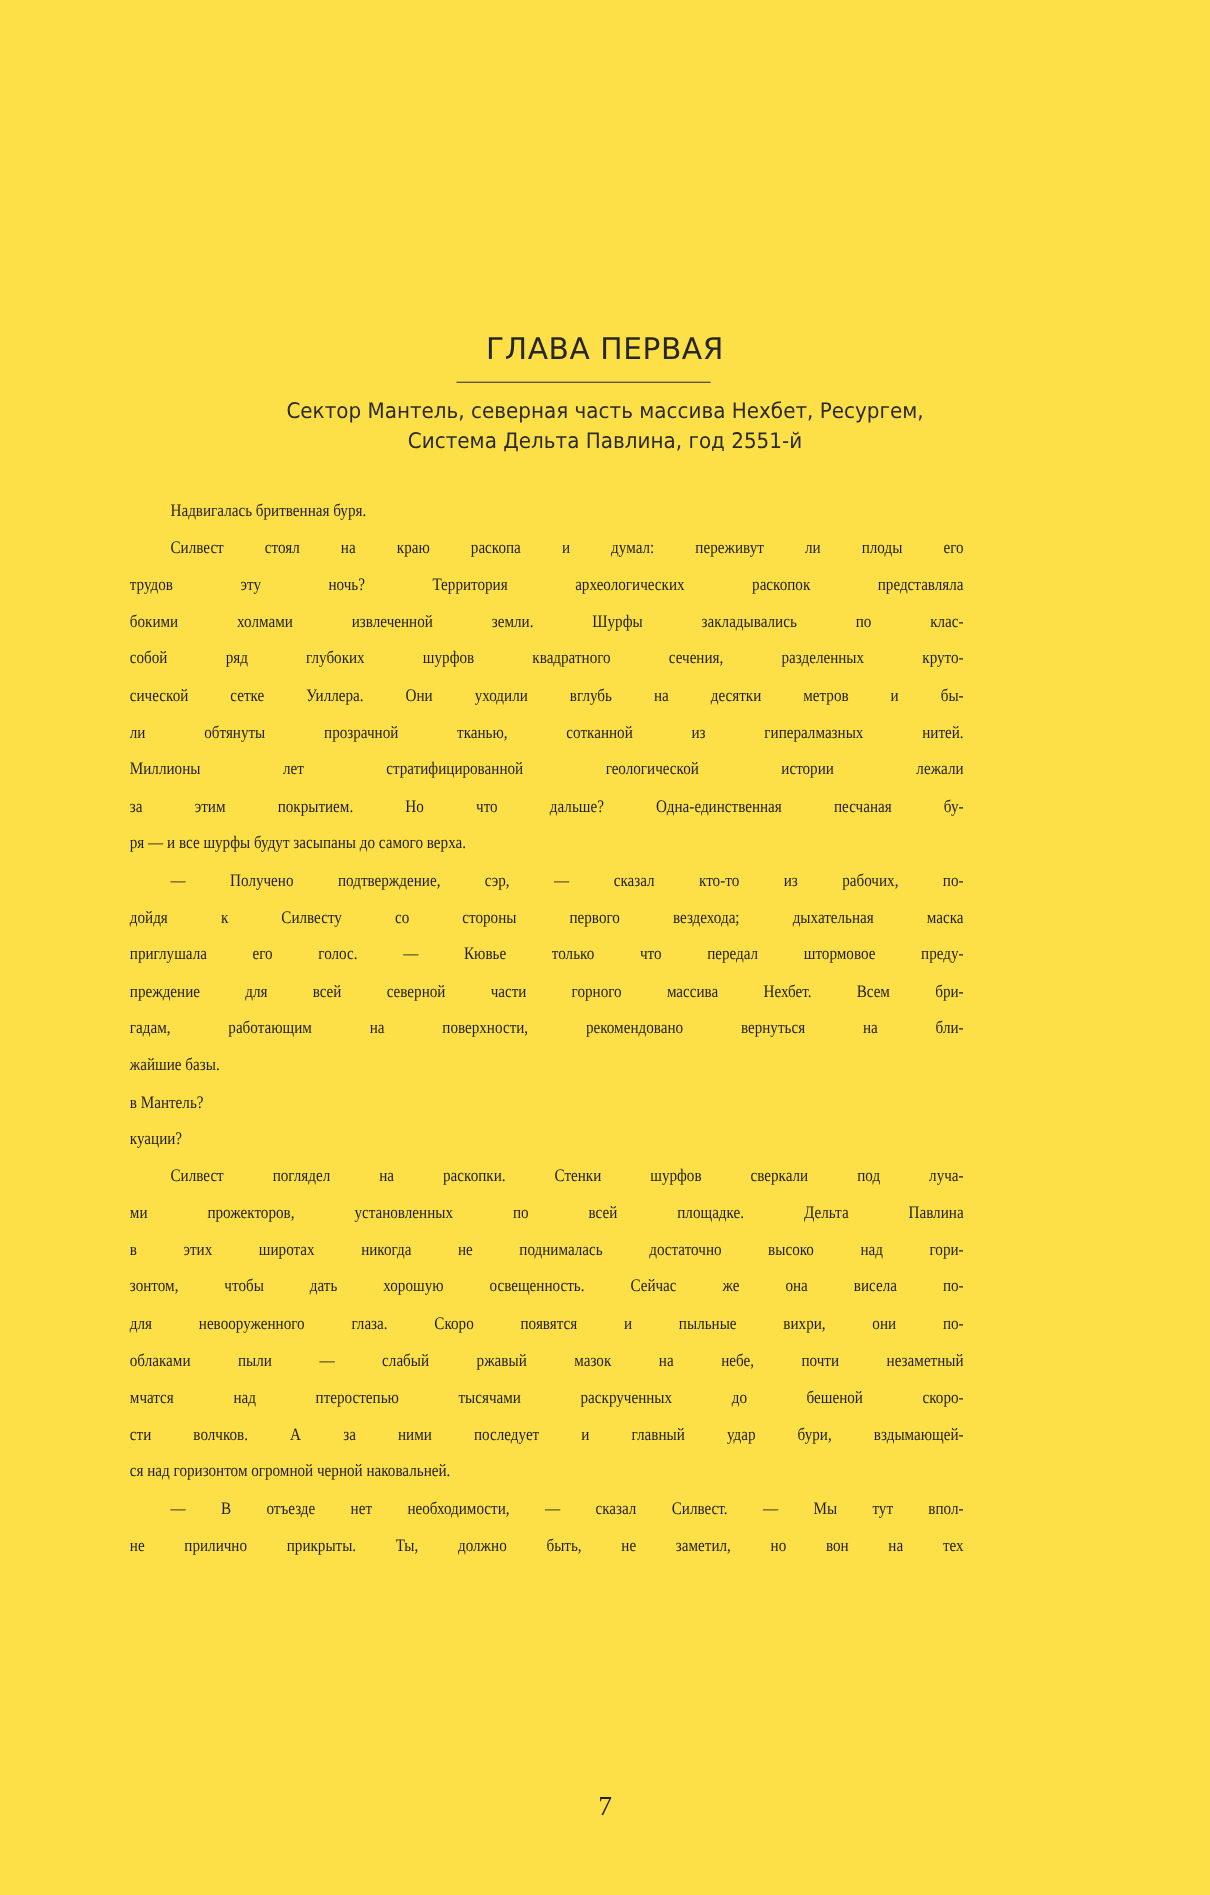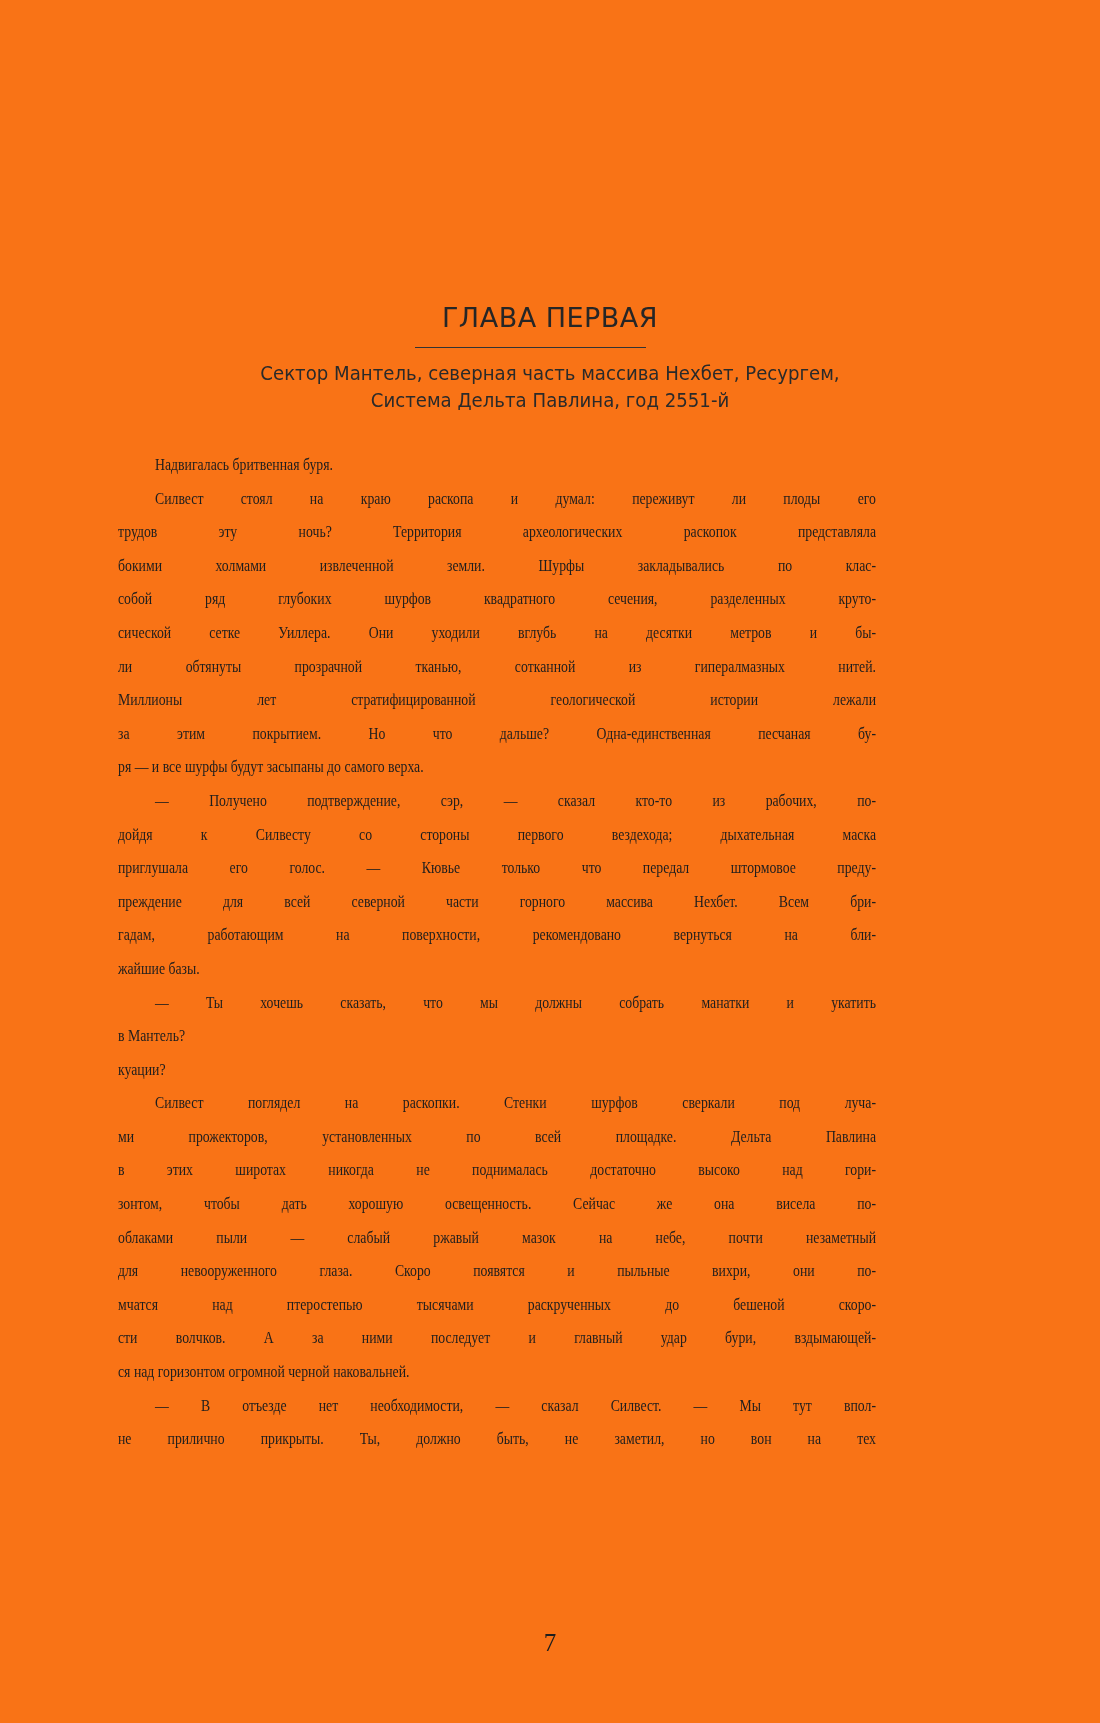--- a/index.html
+++ b/index.html
@@ -12,21 +12,21 @@
       height: 1723px;
       position: relative;
       overflow: hidden;
       color: #1e1e1e;
     }
     .page {
       position: absolute;
       left: 0; top: 0;
       width: 1100px;
       height: 1723px;
-      background: #f97316;
+      background: #fde047;
     }
     .chapter-title {
       position: absolute;
       top: 300px;
       left: 0;
       width: 1100px;
       text-align: center;
       font-family: "DejaVu Sans", sans-serif;
       font-size: 27px;
       letter-spacing: 0.5px;
@@ -156,45 +156,42 @@
       <div class="line-wrap">
         <span class="line">преждение для всей северной части горного массива Нехбет. Всем бри-</span>
       </div>
       <div class="line-wrap">
         <span class="line">гадам, работающим на поверхности, рекомендовано вернуться на бли-</span>
       </div>
       <div class="line-wrap">
         <span class="line last">жайшие базы.</span>
       </div>
       <div class="line-wrap">
-        <span class="line indent">— Ты хочешь сказать, что мы должны собрать манатки и укатить</span>
-      </div>
-      <div class="line-wrap">
         <span class="line last">в Мантель?</span>
       </div>
       <div class="line-wrap">
         <span class="line last">куации?</span>
       </div>
       <div class="line-wrap">
         <span class="line indent">Силвест поглядел на раскопки. Стенки шурфов сверкали под луча-</span>
       </div>
       <div class="line-wrap">
         <span class="line">ми прожекторов, установленных по всей площадке. Дельта Павлина</span>
       </div>
       <div class="line-wrap">
         <span class="line">в этих широтах никогда не поднималась достаточно высоко над гори-</span>
       </div>
       <div class="line-wrap">
         <span class="line">зонтом, чтобы дать хорошую освещенность. Сейчас же она висела по-</span>
       </div>
       <div class="line-wrap">
+        <span class="line">для невооруженного глаза. Скоро появятся и пыльные вихри, они по-</span>
+      </div>
+      <div class="line-wrap">
         <span class="line">облаками пыли — слабый ржавый мазок на небе, почти незаметный</span>
-      </div>
-      <div class="line-wrap">
-        <span class="line">для невооруженного глаза. Скоро появятся и пыльные вихри, они по-</span>
       </div>
       <div class="line-wrap">
         <span class="line">мчатся над птеростепью тысячами раскрученных до бешеной скоро-</span>
       </div>
       <div class="line-wrap">
         <span class="line">сти волчков. А за ними последует и главный удар бури, вздымающей-</span>
       </div>
       <div class="line-wrap">
         <span class="line last">ся над горизонтом огромной черной наковальней.</span>
       </div>

